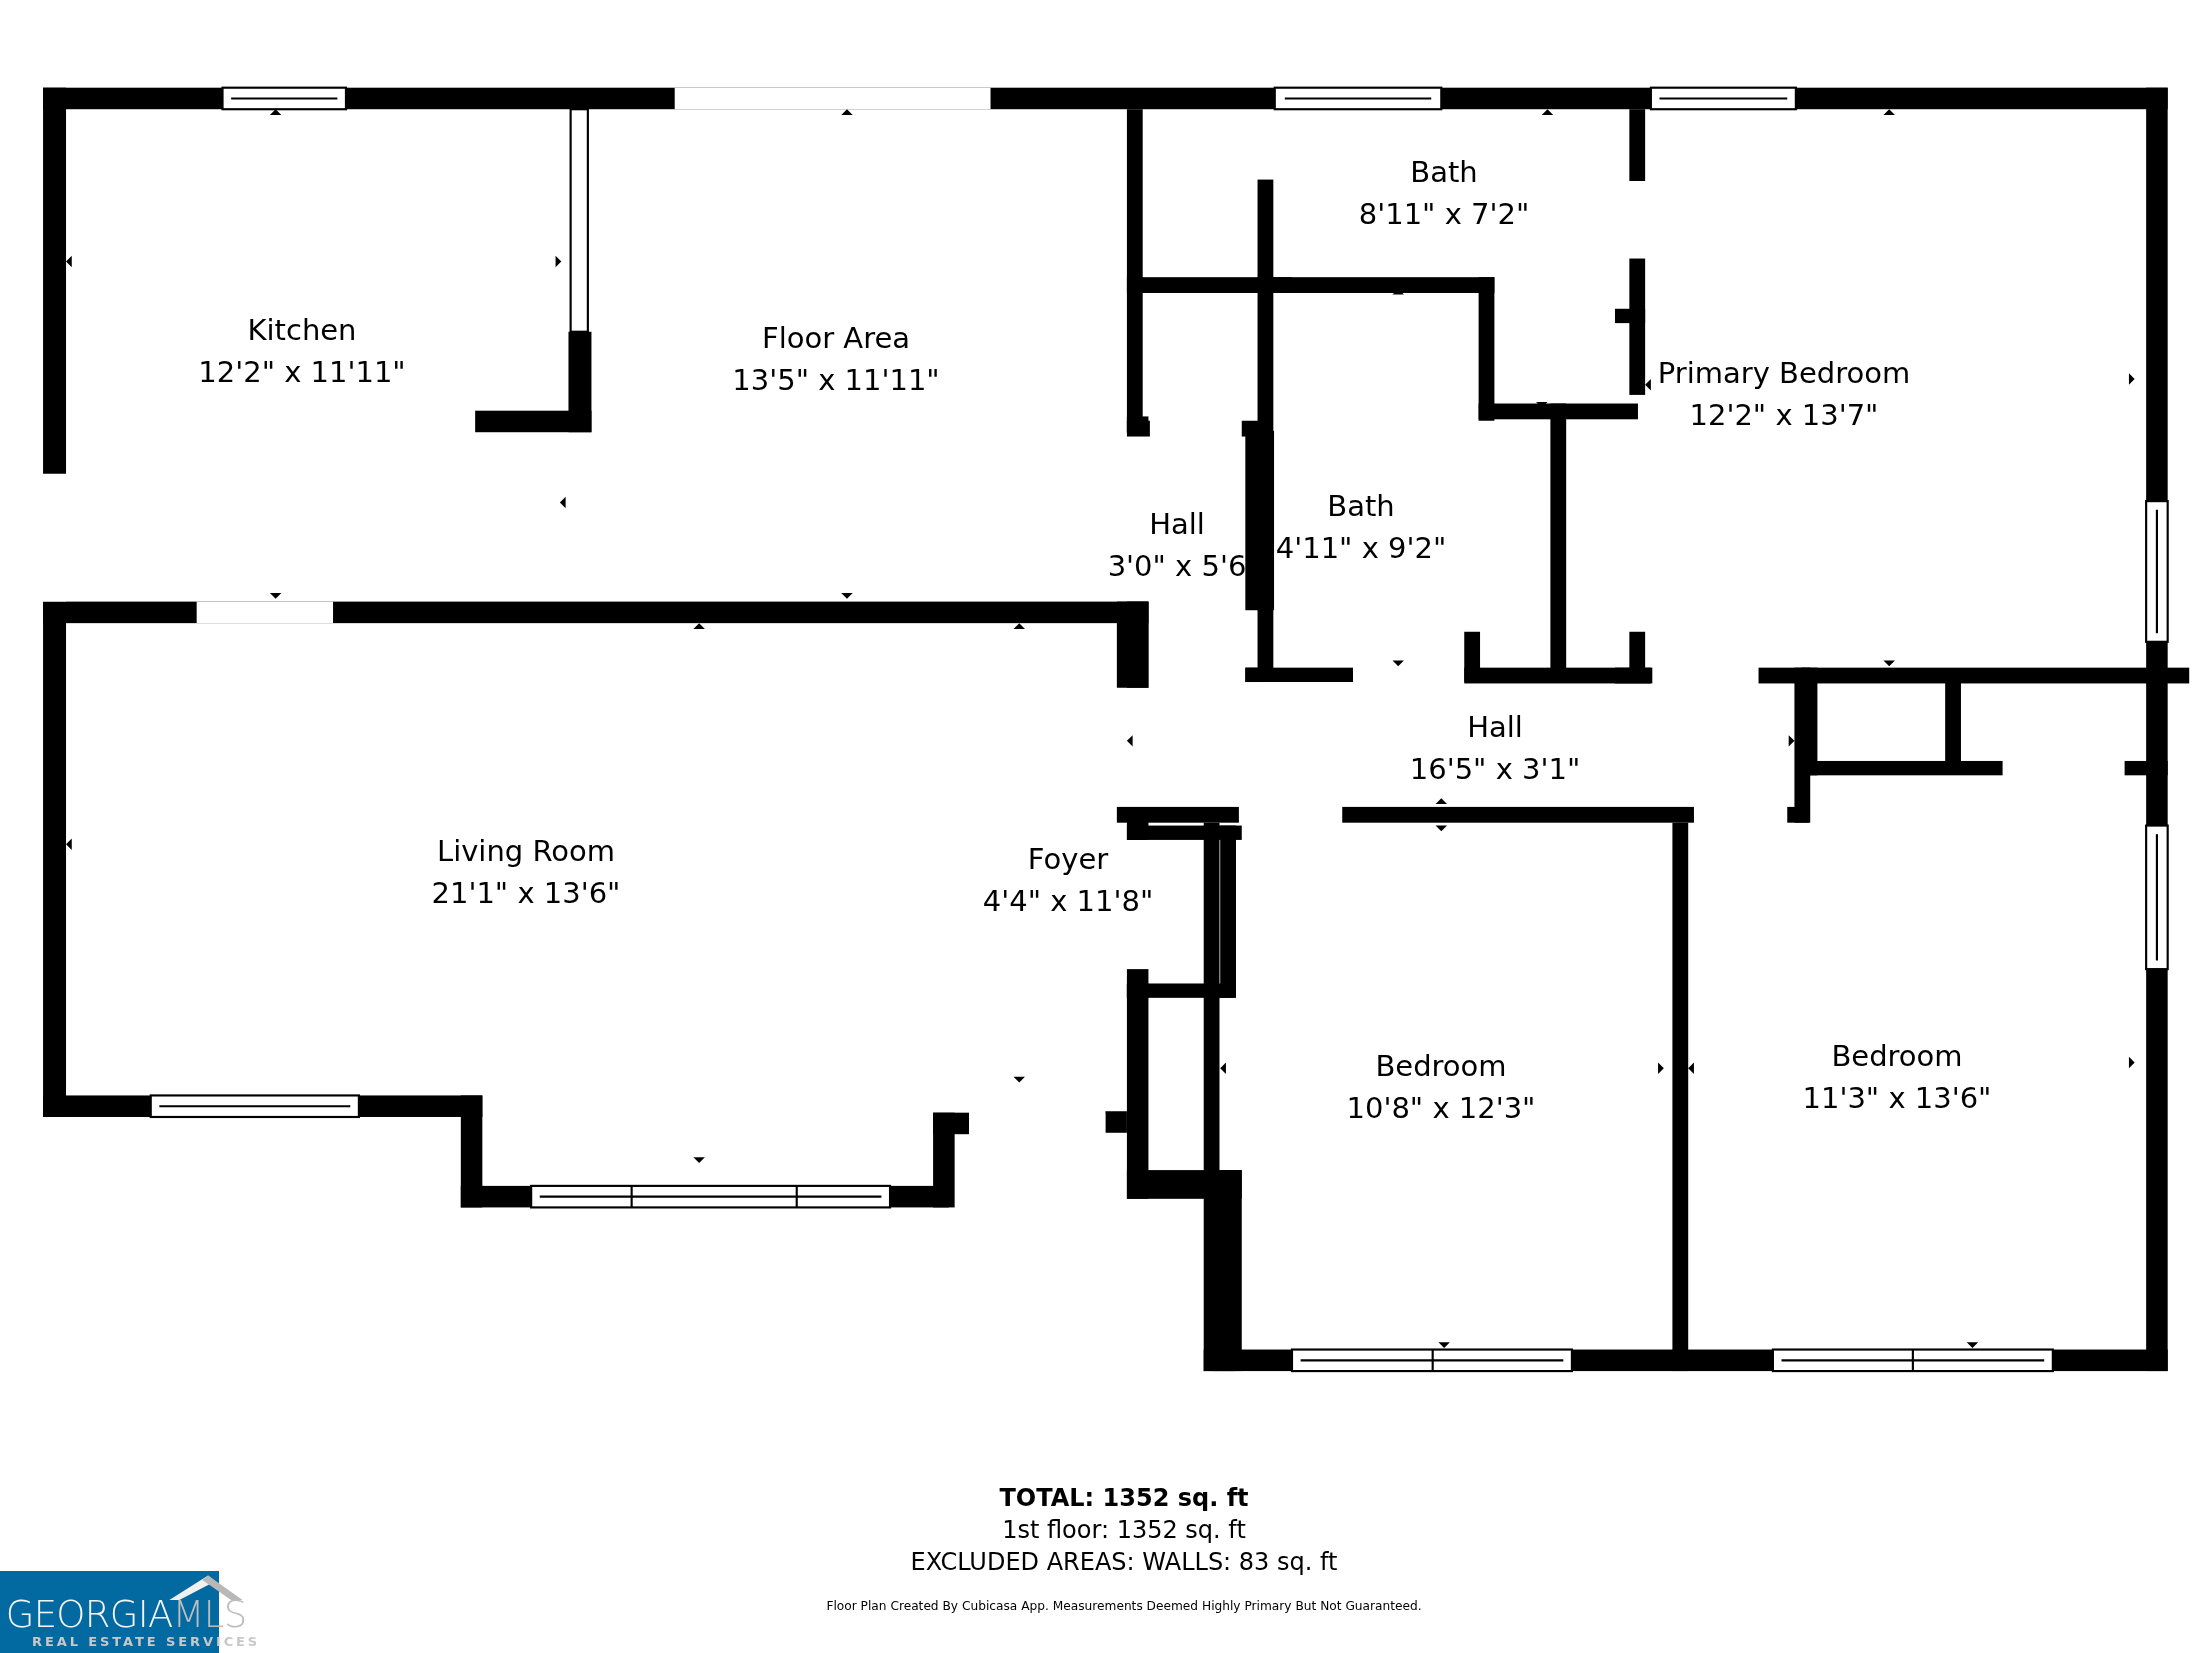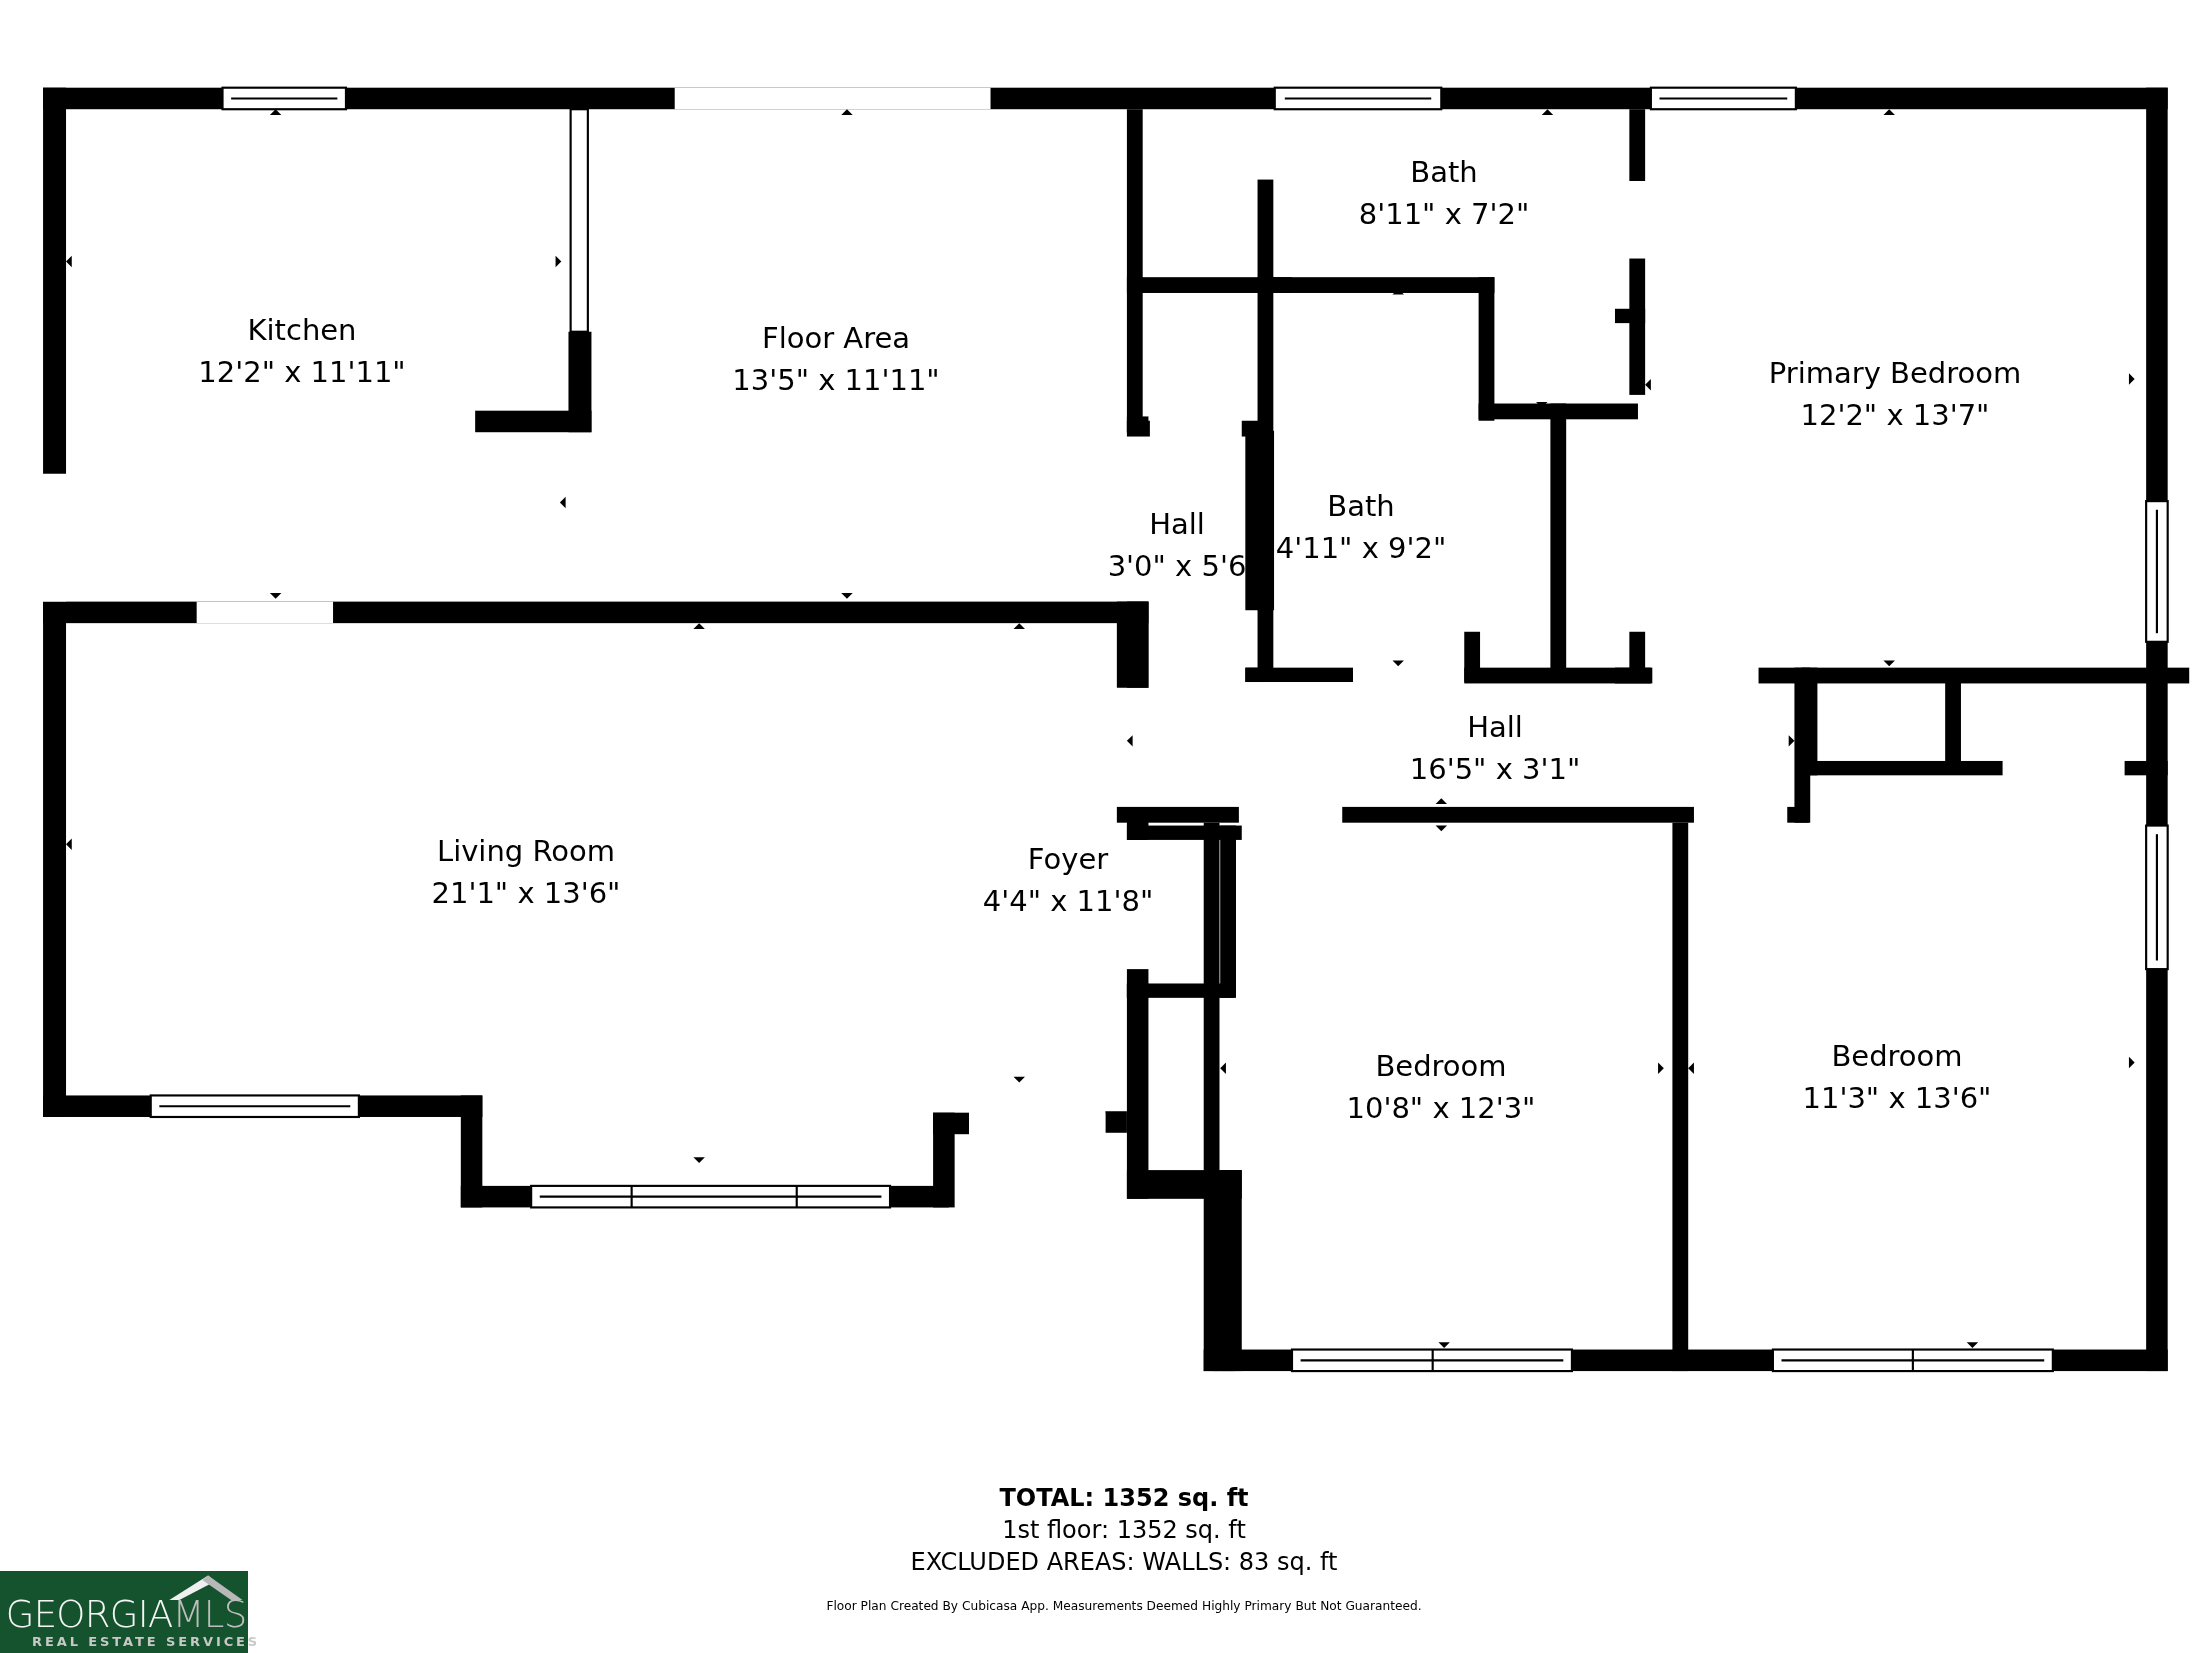--- a/index.html
+++ b/index.html
@@ -8,21 +8,21 @@
   .wall { fill:#000000; }
   .win { fill:#ffffff; stroke:#000000; stroke-width:3; }
   .winline { stroke:#000000; stroke-width:3; }
   .open { fill:#ffffff; }
   .mark { fill:#000000; }
   .room-label { position:absolute; text-align:center; color:#000; font-family:"DejaVu Sans", sans-serif; font-size:29px; line-height:42px; white-space:nowrap; transform:translateX(-50%); }
   .summary { position:absolute; left:1124px; top:1482px; transform:translateX(-50%); text-align:center; font-family:"DejaVu Sans", sans-serif; color:#000; }
   .summary .total { font-size:24px; font-weight:bold; line-height:32px; }
   .summary .line { font-size:24px; line-height:32px; }
   .disclaimer { position:absolute; left:1124px; top:1599px; transform:translateX(-50%); font-family:"DejaVu Sans", sans-serif; font-size:12.2px; color:#000; white-space:nowrap; }
-  .logo { position:absolute; left:0; top:1571px; width:248px; height:83px; background:#14532d; }
+  .logo { position:absolute; left:0; top:1571px; width:219px; height:83px; background:#0369a1; }
   .logo .brand { position:absolute; left:5.7px; top:21.5px; font-family:"DejaVu Sans", sans-serif; font-size:37px; letter-spacing:-0.7px; color:#f4f4f4; font-weight:300; white-space:nowrap; }
   .logo .brand .mls { color:#bdbdbd; }
   .logo .tag { position:absolute; left:32px; top:63px; font-family:"DejaVu Sans", sans-serif; font-size:13px; letter-spacing:2.9px; color:#c8c8c8; font-weight:bold; white-space:nowrap; }
   .logo svg { position:absolute; left:165px; top:2.9px; }
 </style>
 </head>
 <body>
 
 <svg id="plan" viewBox="0 0 3072 2304" xmlns="http://www.w3.org/2000/svg">
 
@@ -176,21 +176,21 @@
   <div>12'2" x 11'11"</div>
 </div>
 <div class="room-label" style="left:836px; top:317px;">
   <div>Floor Area</div>
   <div>13'5" x 11'11"</div>
 </div>
 <div class="room-label" style="left:1444px; top:151px;">
   <div>Bath</div>
   <div>8'11" x 7'2"</div>
 </div>
-<div class="room-label" style="left:1895px; top:352px;">
+<div class="room-label" style="left:1784px; top:352px;">
   <div>Primary Bedroom</div>
   <div>12'2" x 13'7"</div>
 </div>
 <div class="room-label" style="left:1177px; top:503px;">
   <div>Hall</div>
   <div>3'0" x 5'6</div>
 </div>
 <div class="room-label" style="left:1361px; top:485px;">
   <div>Bath</div>
   <div>4'11" x 9'2"</div>

